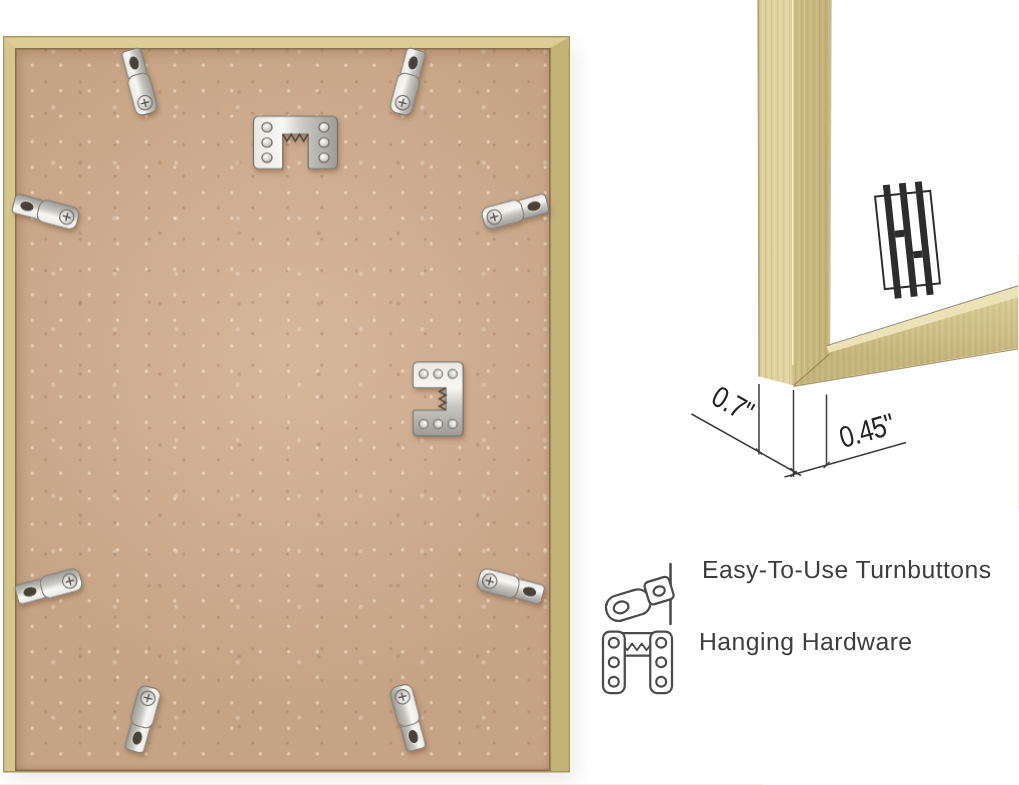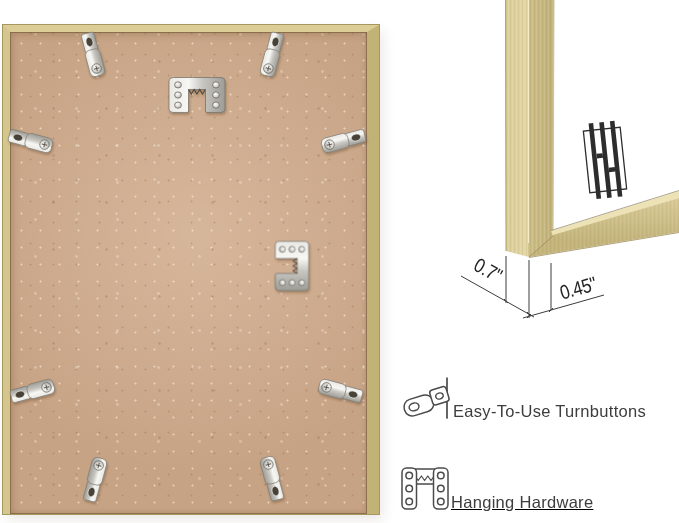--- a/index.html
+++ b/index.html
@@ -38,23 +38,23 @@
   .hw-layer{position:absolute;left:-7px;top:-7px;width:376px;height:489px;}
   
   .corner-photo{position:absolute;left:440px;top:0;width:239px;height:345px;}
   .dim{
     position:absolute;color:#242424;font-size:20px;line-height:26px;text-align:center;
     font-family:"Liberation Sans", sans-serif;letter-spacing:-0.5px;
   }
   .dim-depth{left:464px;top:257px;width:48px;height:26px;transform:rotate(29deg) scaleX(.85);}
   .dim-face{left:551px;top:275px;width:54px;height:26px;transform:rotate(-16deg) scaleX(.85);}
   
-  .feature{position:absolute;left:399px;height:50px;display:flex;align-items:flex-end;gap:0;}
+  .feature{position:absolute;left:399px;height:50px;display:flex;align-items:flex-start;gap:15px;}
   .feature.row1{top:371px;}
-  .feature.row2{top:462px;text-decoration:underline;}
+  .feature.row2{top:419px;}
   .feature-label{
     color:#3d3d3d;font-size:16.5px;letter-spacing:.3px;white-space:nowrap;
     font-family:"Liberation Sans", sans-serif;
   }
   .ficon{flex:0 0 auto;}
 </style>
 </head>
 <body>
 
 <div class="canvas">

